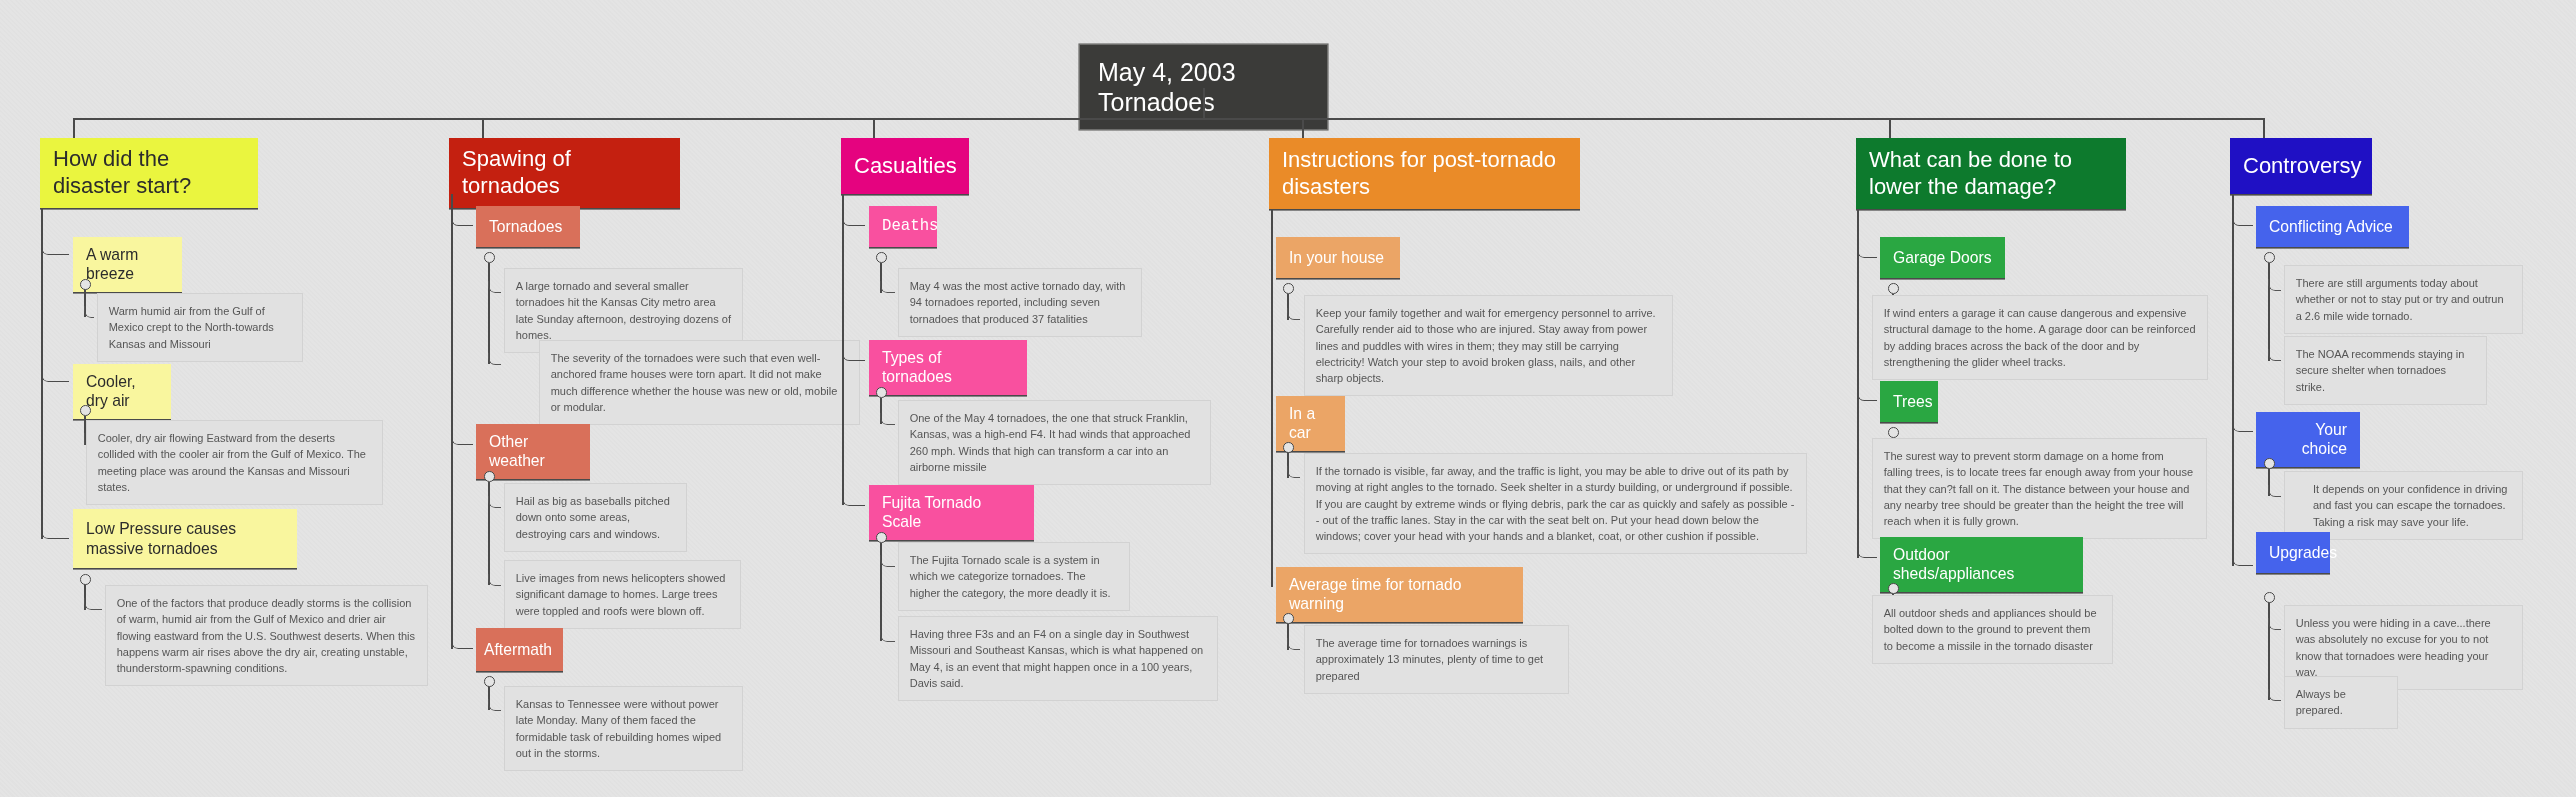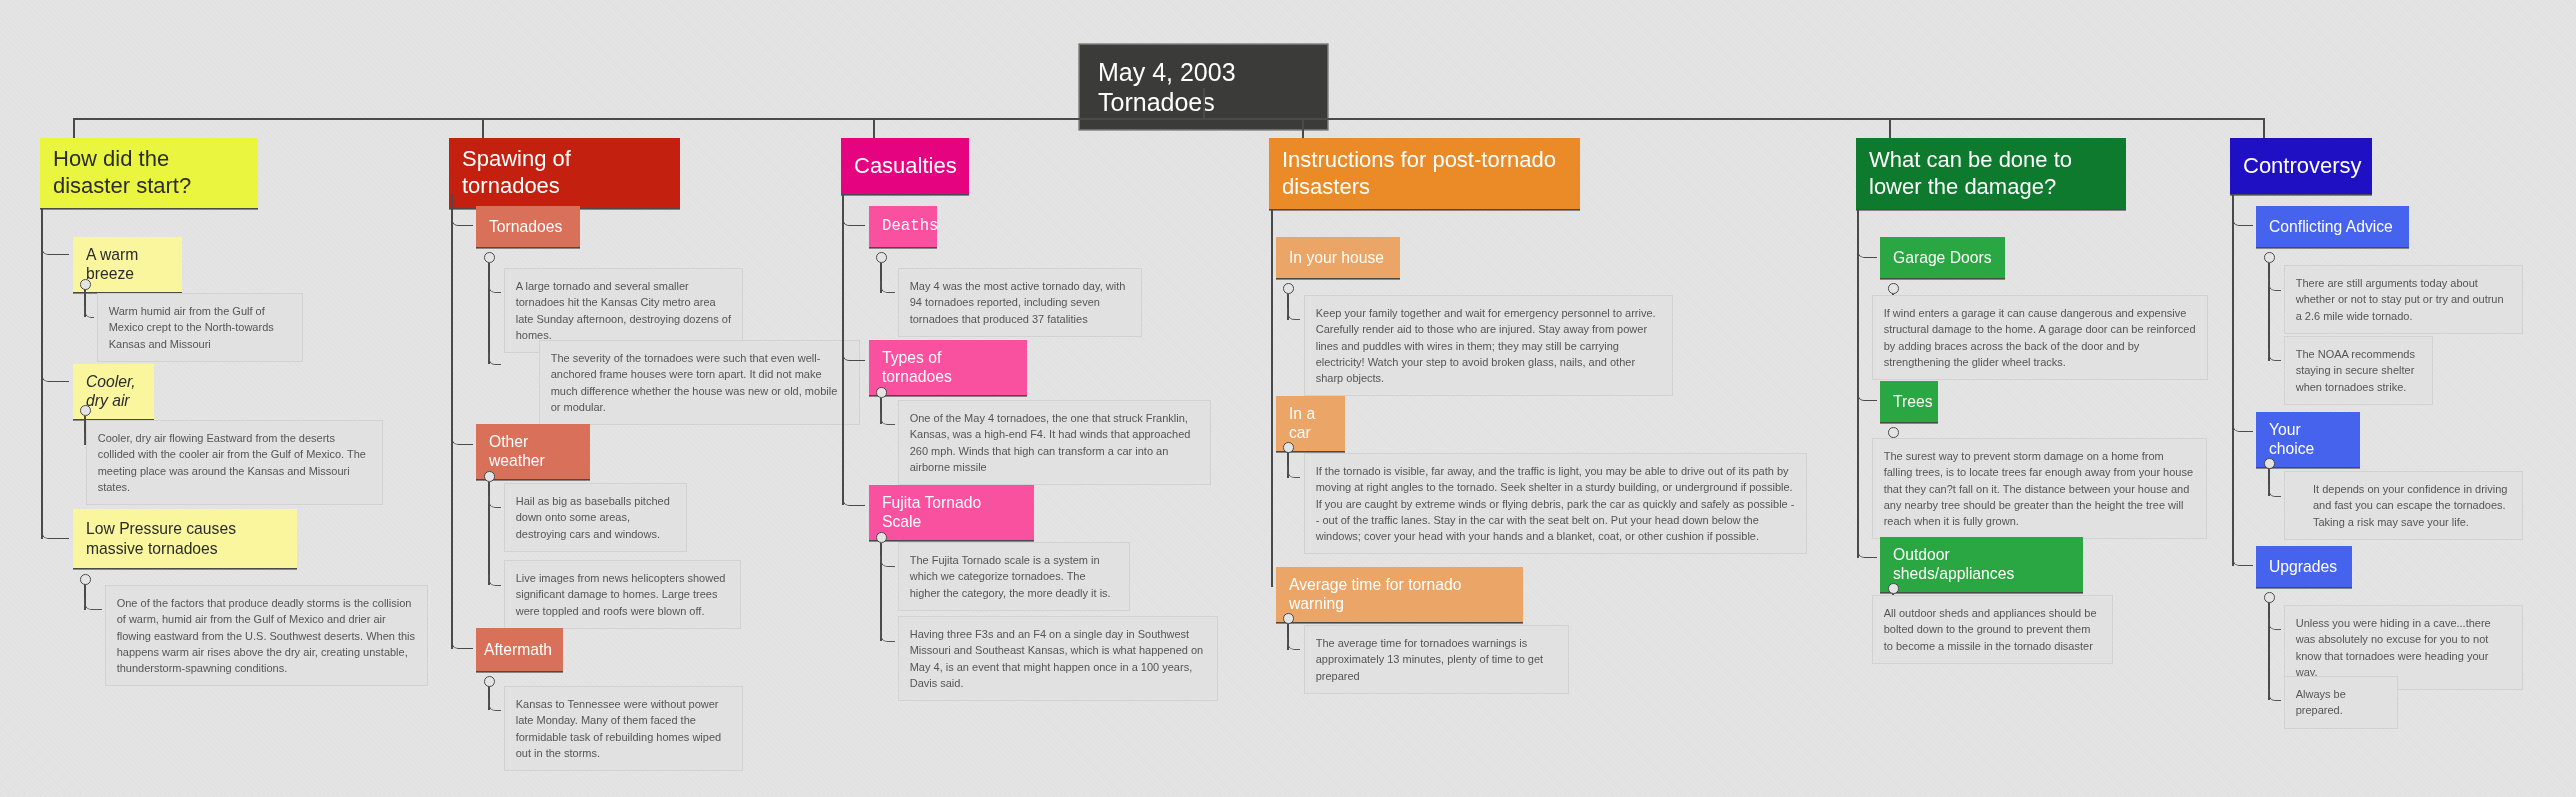--- a/index.html
+++ b/index.html
@@ -95,21 +95,21 @@
     <div class="conn-v" style="left: 41px; top: 208px; height: 331px;"></div>
     <div class="elbow" style="left: 41px; top: 242px; width: 28px; height: 13px;"></div>
     <div class="node sub dark-text" style="left: 73px; top: 237px; width: 109px; min-height: 36px; background: rgb(249, 246, 158); color: rgb(44, 44, 44);">
       <span>A warm breeze</span>
     </div>
     <div class="conn-v" style="left: 84px; top: 289px; height: 28px;"></div>
     <div class="dot" style="left: 80px; top: 279px;"></div>
     <div class="elbow-sub" style="left: 84px; top: 306px; width: 10px; height: 11.5px;"></div>
     <div class="note" style="left: 97px; top: 293px; width: 206px; min-height: 51px;"><span>Warm humid air from the Gulf of Mexico crept to the North-towards Kansas and Missouri</span></div>
     <div class="elbow" style="left: 41px; top: 369px; width: 28px; height: 13px;"></div>
-    <div class="node sub dark-text" style="left: 73px; top: 364px; width: 81px; min-height: 36px; background: rgb(249, 246, 158); color: rgb(44, 44, 44); font-style: italic;">
+    <div class="node sub dark-text" style="left: 73px; top: 364px; width: 98px; min-height: 36px; background: rgb(249, 246, 158); color: rgb(44, 44, 44);">
       <span>Cooler, dry air</span>
     </div>
     <div class="conn-v" style="left: 84px; top: 416px; height: 29px;"></div>
     <div class="dot" style="left: 80px; top: 405px;"></div>
     <div class="elbow-sub" style="left: 84px; top: 433px; height: 11.5px;"></div>
     <div class="note" style="left: 86px; top: 420px; width: 297px; min-height: 64px;"><span>Cooler, dry air flowing Eastward from the deserts collided with the cooler air from the Gulf of Mexico. The meeting place was around the Kansas and Missouri states.</span></div>
     <div class="elbow" style="left: 41px; top: 526px; width: 28px; height: 13px;"></div>
     <div class="node sub dark-text" style="left: 73px; top: 509px; width: 224px; min-height: 59px; background: rgb(249, 246, 158); color: rgb(44, 44, 44);">
       <span>Low Pressure causes massive tornadoes</span>
     </div>
@@ -246,31 +246,31 @@
     <div class="conn-v" style="left: 2232px; top: 194px; height: 372px;"></div>
     <div class="elbow" style="left: 2232px; top: 213px; width: 21.4px; height: 13px;"></div>
     <div class="node sub" style="left: 2256px; top: 206px; width: 153px; min-height: 41px; background: rgb(69, 99, 236); color: rgb(255, 255, 255);">
       <span>Conflicting Advice</span>
     </div>
     <div class="conn-v" style="left: 2268px; top: 263px; height: 98px;"></div>
     <div class="dot" style="left: 2264px; top: 252px;"></div>
     <div class="elbow-sub" style="left: 2268px; top: 279px; width: 13px; height: 11.5px;"></div>
     <div class="note" style="left: 2284px; top: 265px; width: 239px; min-height: 59px;"><span>There are still arguments today about whether or not to stay put or try and outrun a 2.6 mile wide tornado.</span></div>
     <div class="elbow-sub" style="left: 2268px; top: 349px; width: 13px; height: 11.5px;"></div>
-    <div class="note" style="left: 2284px; top: 336px; width: 149px; min-height: 59px;"><span>The NOAA recommends staying in secure shelter when tornadoes strike.</span></div>
+    <div class="note" style="left: 2284px; top: 336px; width: 203px; min-height: 59px;"><span>The NOAA recommends staying in secure shelter when tornadoes strike.</span></div>
     <div class="elbow" style="left: 2232px; top: 419px; width: 21.4px; height: 13px;"></div>
-    <div class="node sub" style="left: 2256px; top: 412px; width: 104px; min-height: 41px; background: rgb(69, 99, 236); color: rgb(255, 255, 255);">
+    <div class="node sub" style="left: 2256px; top: 412px; width: 104px; min-height: 41px; background: rgb(69, 99, 236); color: rgb(255, 255, 255); text-align: right;">
       <span>Your choice</span>
     </div>
     <div class="conn-v" style="left: 2268px; top: 469px; height: 27px;"></div>
     <div class="dot" style="left: 2264px; top: 458px;"></div>
     <div class="elbow-sub" style="left: 2268px; top: 485px; width: 13px; height: 11.5px;"></div>
     <div class="note" style="left: 2284px; top: 471px; width: 239px; min-height: 59px; padding-left: 28px;"><span>It depends on your confidence in driving and fast you can escape the tornadoes. Taking a risk may save your life.</span></div>
     <div class="elbow" style="left: 2232px; top: 553px; width: 21.4px; height: 13px;"></div>
-    <div class="node sub" style="left: 2256px; top: 546px; width: 96px; min-height: 41px; background: rgb(69, 99, 236); color: rgb(255, 255, 255);">
+    <div class="node sub" style="left: 2256px; top: 532px; width: 74px; min-height: 41px; background: rgb(69, 99, 236); color: rgb(255, 255, 255);">
       <span>Upgrades</span>
     </div>
     <div class="conn-v" style="left: 2268px; top: 602px; height: 98px;"></div>
     <div class="dot" style="left: 2264px; top: 592px;"></div>
     <div class="elbow-sub" style="left: 2268px; top: 618px; width: 13px; height: 11.5px;"></div>
     <div class="note" style="left: 2284px; top: 605px; width: 239px; min-height: 59px;"><span>Unless you were hiding in a cave...there was absolutely no excuse for you to not know that tornadoes were heading your way.</span></div>
     <div class="elbow-sub" style="left: 2268px; top: 689px; width: 13px; height: 11.5px;"></div>
     <div class="note" style="left: 2284px; top: 676px; width: 114px; min-height: 26px;"><span>Always be prepared.</span></div>
   </div>
 

